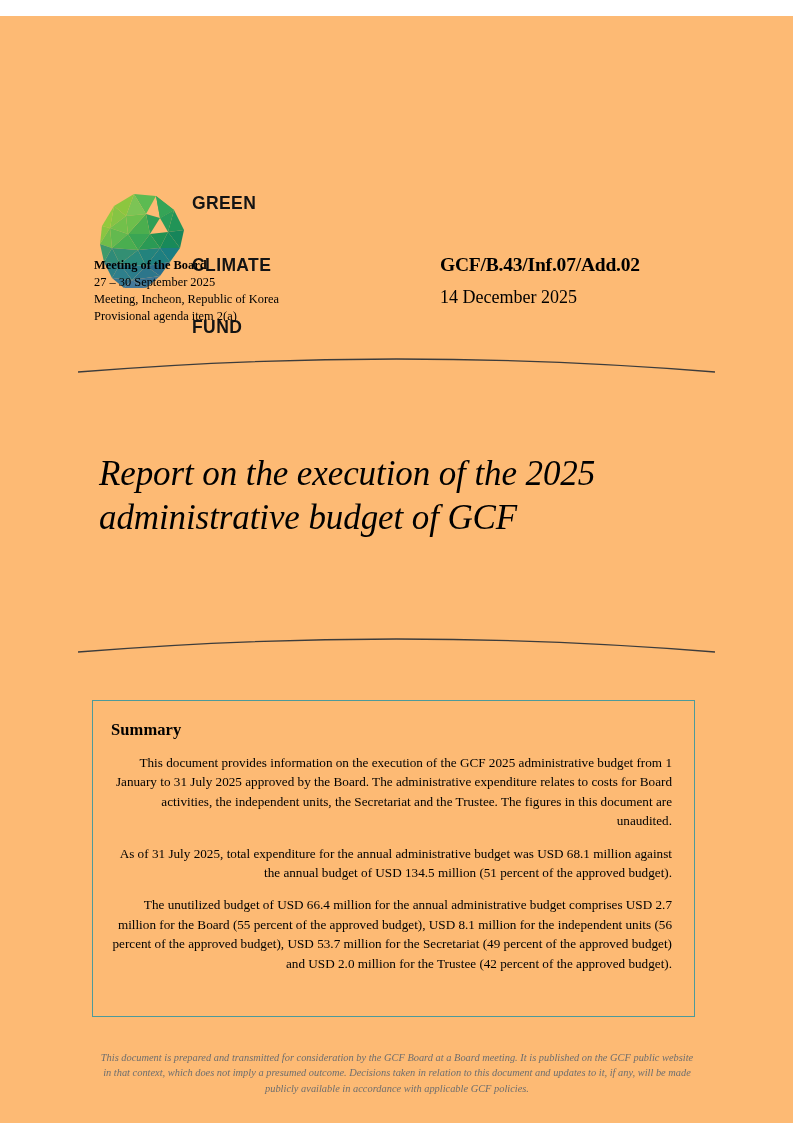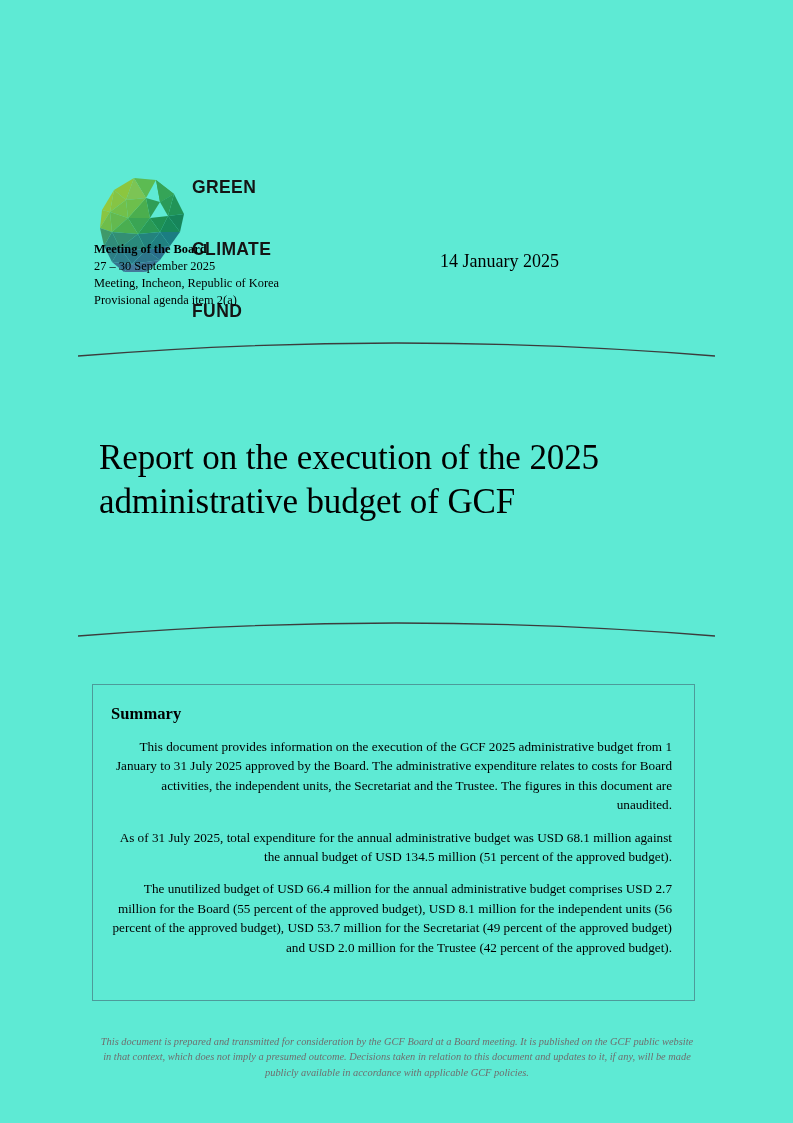--- a/index.html
+++ b/index.html
@@ -12,21 +12,22 @@
     height: 1123px;
     position: relative;
     font-family: "Liberation Serif", serif;
     color: #000000;
     overflow: hidden;
   }
 
   .page {
     position: absolute;
     inset: 0;
-    background: #5eead4;
+    background: #fdba74;
+    margin-top: 16px;
   }
 
   
   .logo-block {
     position: absolute;
     left: 94px;
     top: 88px;
     display: flex;
     align-items: center;
   }
@@ -91,20 +92,21 @@
   .doc-title {
     position: absolute;
     left: 99px;
     top: 436px;
     width: 600px;
     font-size: 35px;
     line-height: 1.26;
     font-weight: normal;
     margin: 0;
     letter-spacing: -0.1px;
+    font-style: italic;
   }
 
   
   .summary-box {
     position: absolute;
     left: 92px;
     top: 684px;
     width: 603px;
     height: 317px;
     border: 1.4px solid #4d9a9a;
@@ -195,21 +197,22 @@
   </div>
 
   <div class="meta-left">
     <div class="bold">Meeting of the Board</div>
     <div>27 – 30 September 2025</div>
     <div>Meeting, Incheon, Republic of Korea</div>
     <div>Provisional agenda item 2(a)</div>
   </div>
 
   <div class="meta-right">
-    <span class="docdate">14 January 2025</span>
+    <span class="docnum">GCF/B.43/Inf.07/Add.02</span>
+    <span class="docdate">14 December 2025</span>
   </div>
 
   <div class="divider divider-1">
     <svg viewBox="0 0 637 26" preserveAspectRatio="none">
       <path d="M0,24 Q318.5,-2 637,24" fill="none" stroke="#3c3c3c" stroke-width="1.3"></path>
     </svg>
   </div>
 
   <h1 class="doc-title">Report on the execution of the 2025 administrative budget of GCF</h1>
 

